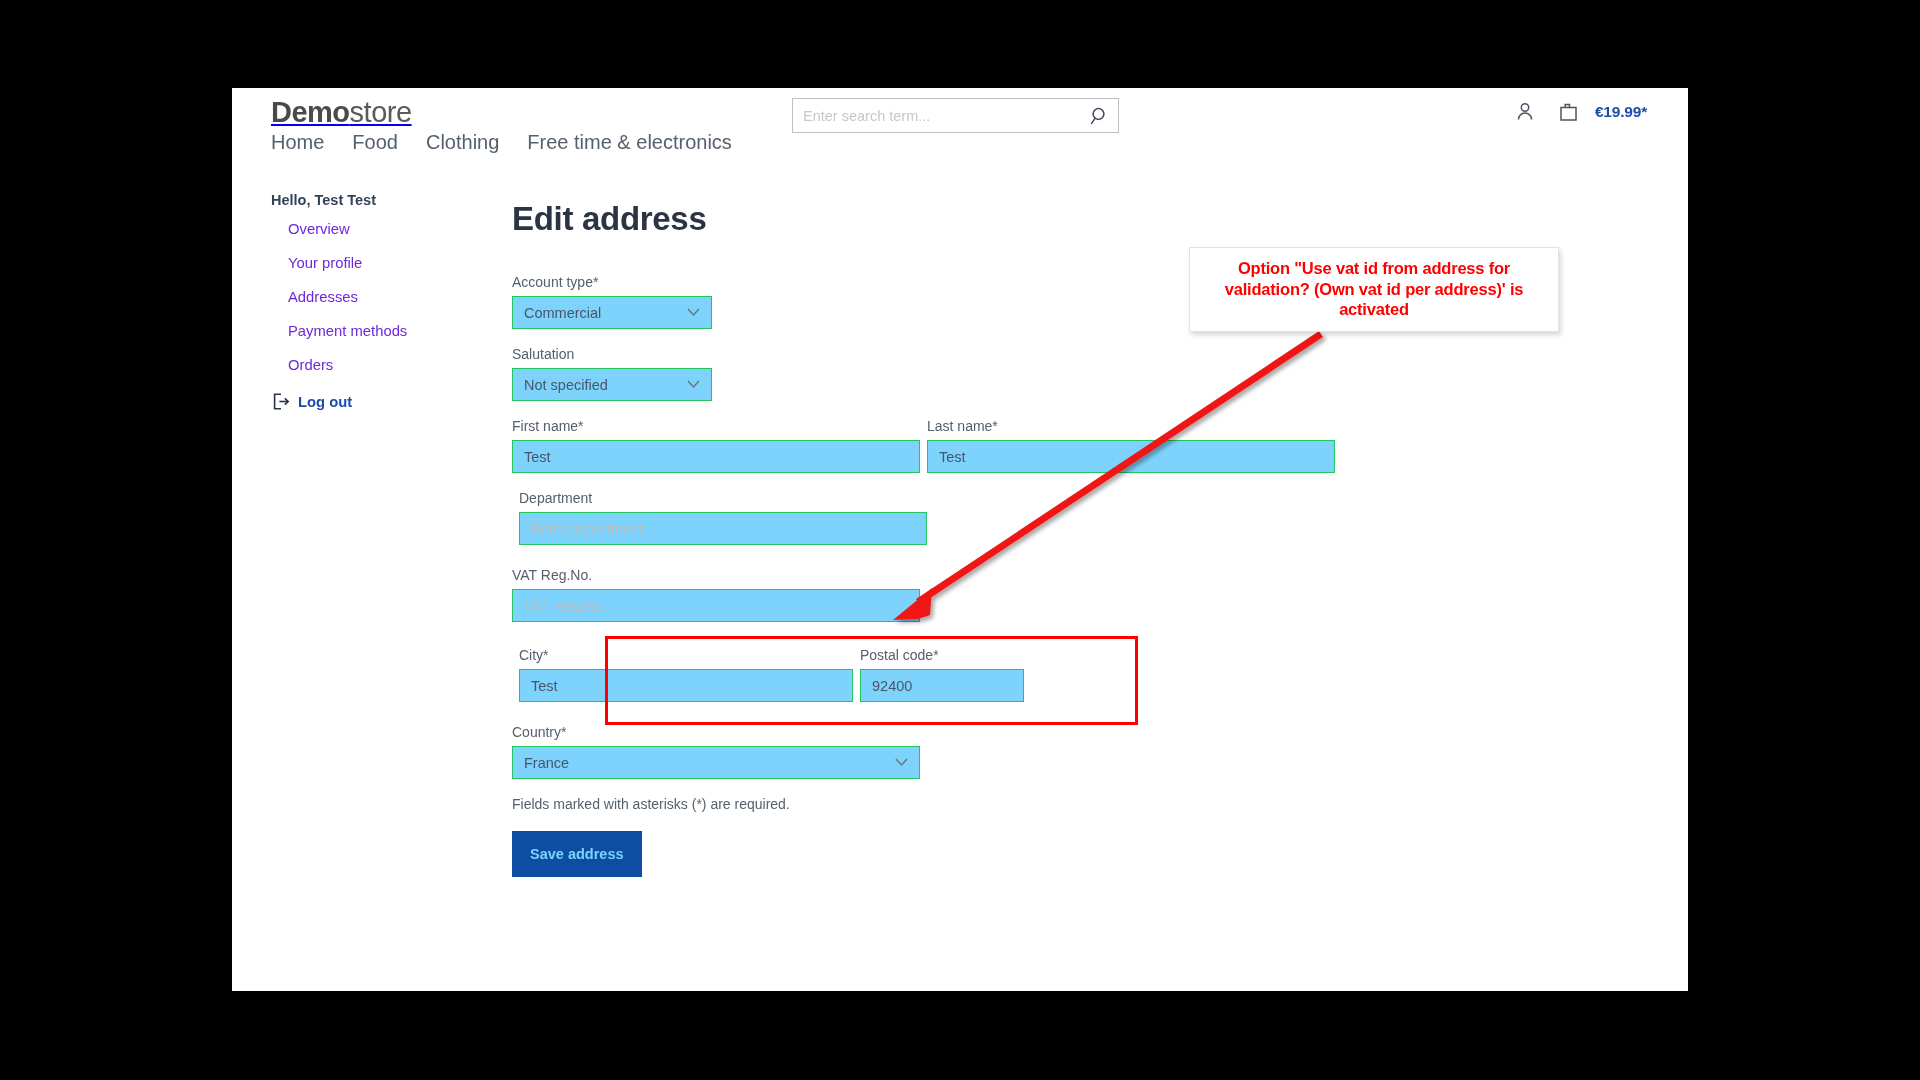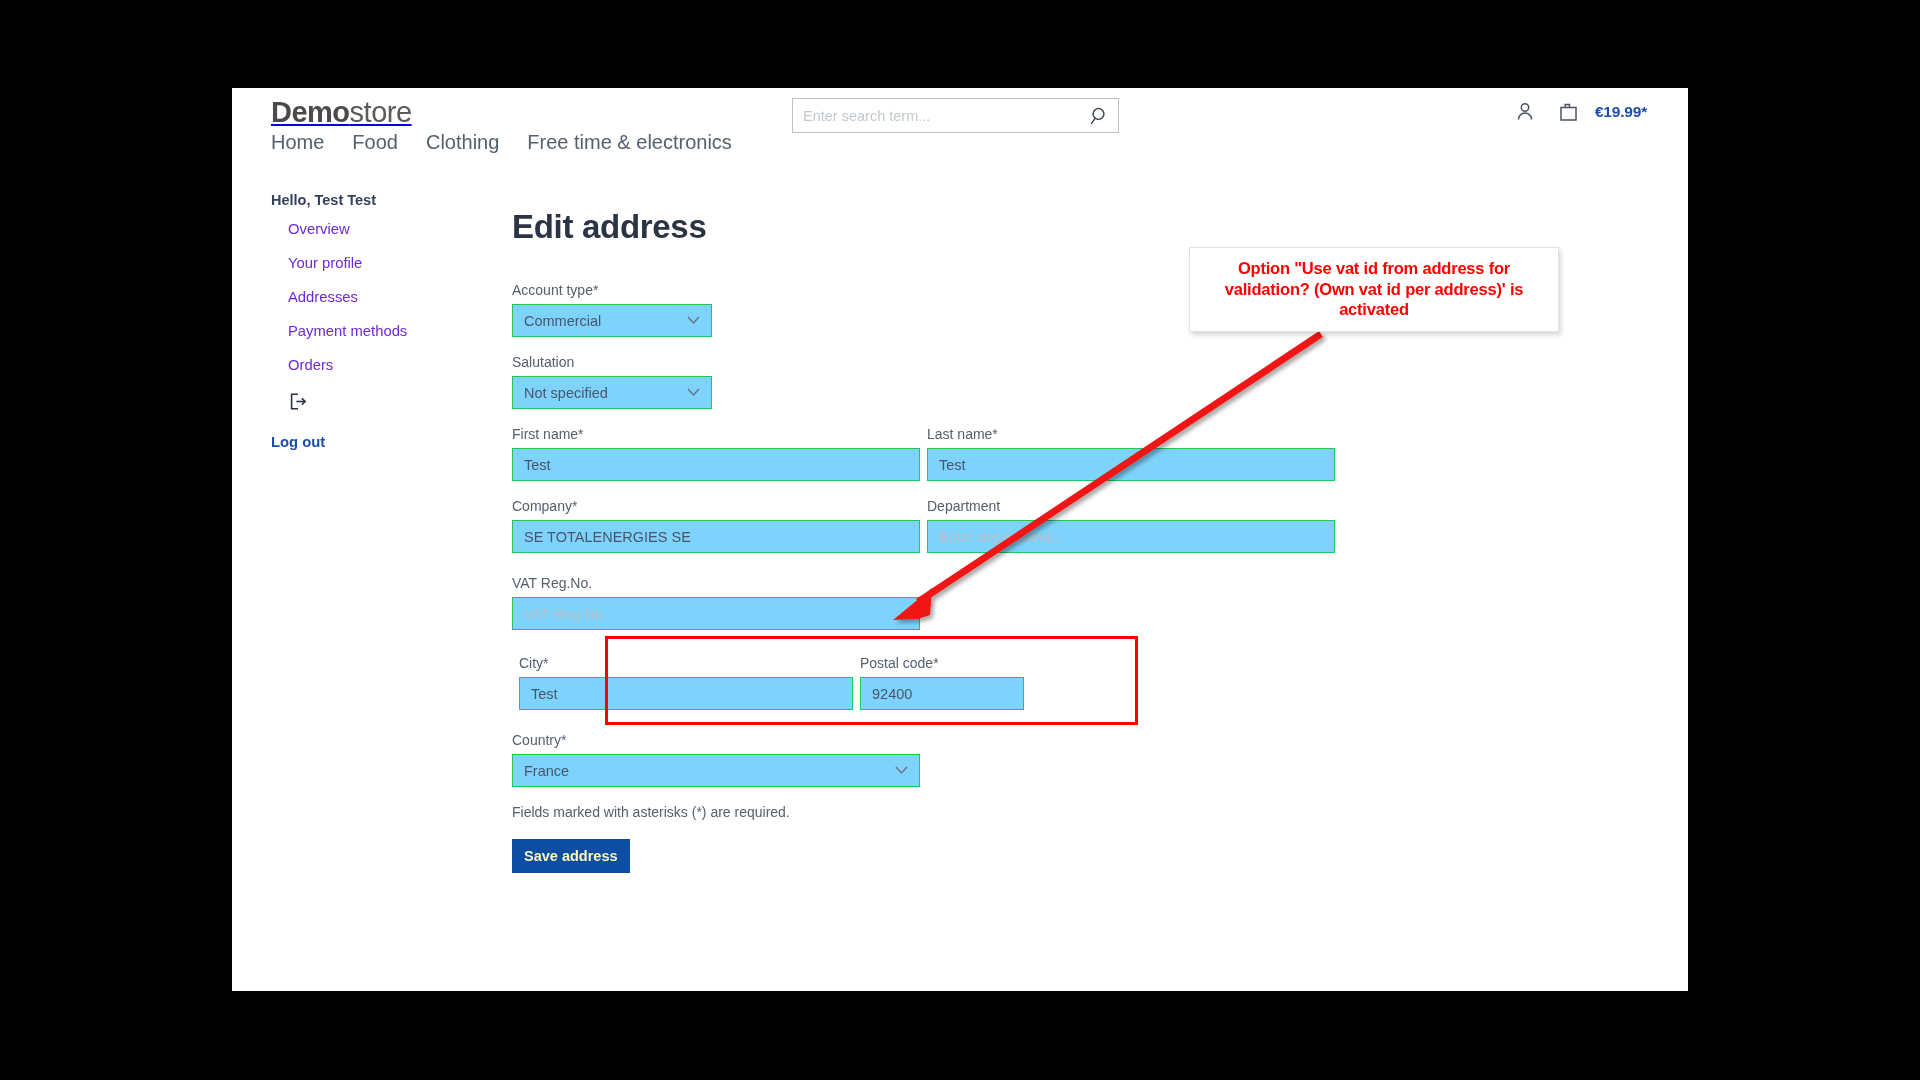--- a/index.html
+++ b/index.html
@@ -155,44 +155,43 @@
     font-size: 14.8px;
     color: #6d28d9;
     text-decoration: none;
     margin-left: 17px;
     margin-bottom: 18px;
     cursor: pointer;
   }
   .logout-row {
     display: flex;
     align-items: center;
-    gap: 22px;
+    gap: 6px;
     margin-top: 18px;
     cursor: pointer;
     width: max-content;
-    flex-direction: column;
   }
   .logout-label {
     font-size: 14.8px;
     font-weight: bold;
     color: #1b4ea8;
   }
 
   
   .form-area {
     position: absolute;
     left: 280px;
     top: 104px;
     width: 1120px;
   }
   .page-title {
     font-size: 33px;
     font-weight: bold;
     color: #2b3445;
-    margin: 16px 0 36px 0;
+    margin: 8px 0 36px 0;
     letter-spacing: -0.3px;
   }
 
   .field-label {
     font-size: 14px;
     color: #55606d;
     margin-bottom: 6px;
     display: block;
   }
   .ctrl {
@@ -230,27 +229,27 @@
   .w-half { width: 408px; }
   .gap { width: 7px; }
 
   .hint {
     font-size: 14px;
     color: #55606d;
     margin: 9px 0 19px 0;
   }
   .save-btn {
     background: #0d4ea3;
-    color: #fef9c3;
+    color: #7dd3fc;
     border: none;
     font-family: "Liberation Sans", sans-serif;
     font-size: 14.5px;
     font-weight: bold;
-    padding: 0 12px;
-    height: 34px;
+    padding: 0 18px;
+    height: 46px;
     cursor: pointer;
   }
 
   
   .annot-box {
     position: absolute;
     left: 1189px;
     top: 247px;
     width: 370px;
     box-sizing: border-box;
@@ -382,24 +381,20 @@
         </div>
         <div class="gap"></div>
         <div class="w-half">
           <label class="field-label">Last name*</label>
           <input class="ctrl" type="text" value="Test" style="">
         </div>
       </div>
 
       
       <div class="row">
-        <div class="w-half">
-          <label class="field-label">Company*</label>
-          <input class="ctrl" type="text" value="SE TOTALENERGIES SE" style="">
-        </div>
         <div class="gap"></div>
         <div class="w-half">
           <label class="field-label">Department</label>
           <input class="ctrl" type="text" placeholder="Enter department..." style="">
         </div>
       </div>
 
       
       <div class="fld w-half" style="margin-top:22px;margin-bottom:25px;">
         <label class="field-label">VAT Reg.No.</label>

